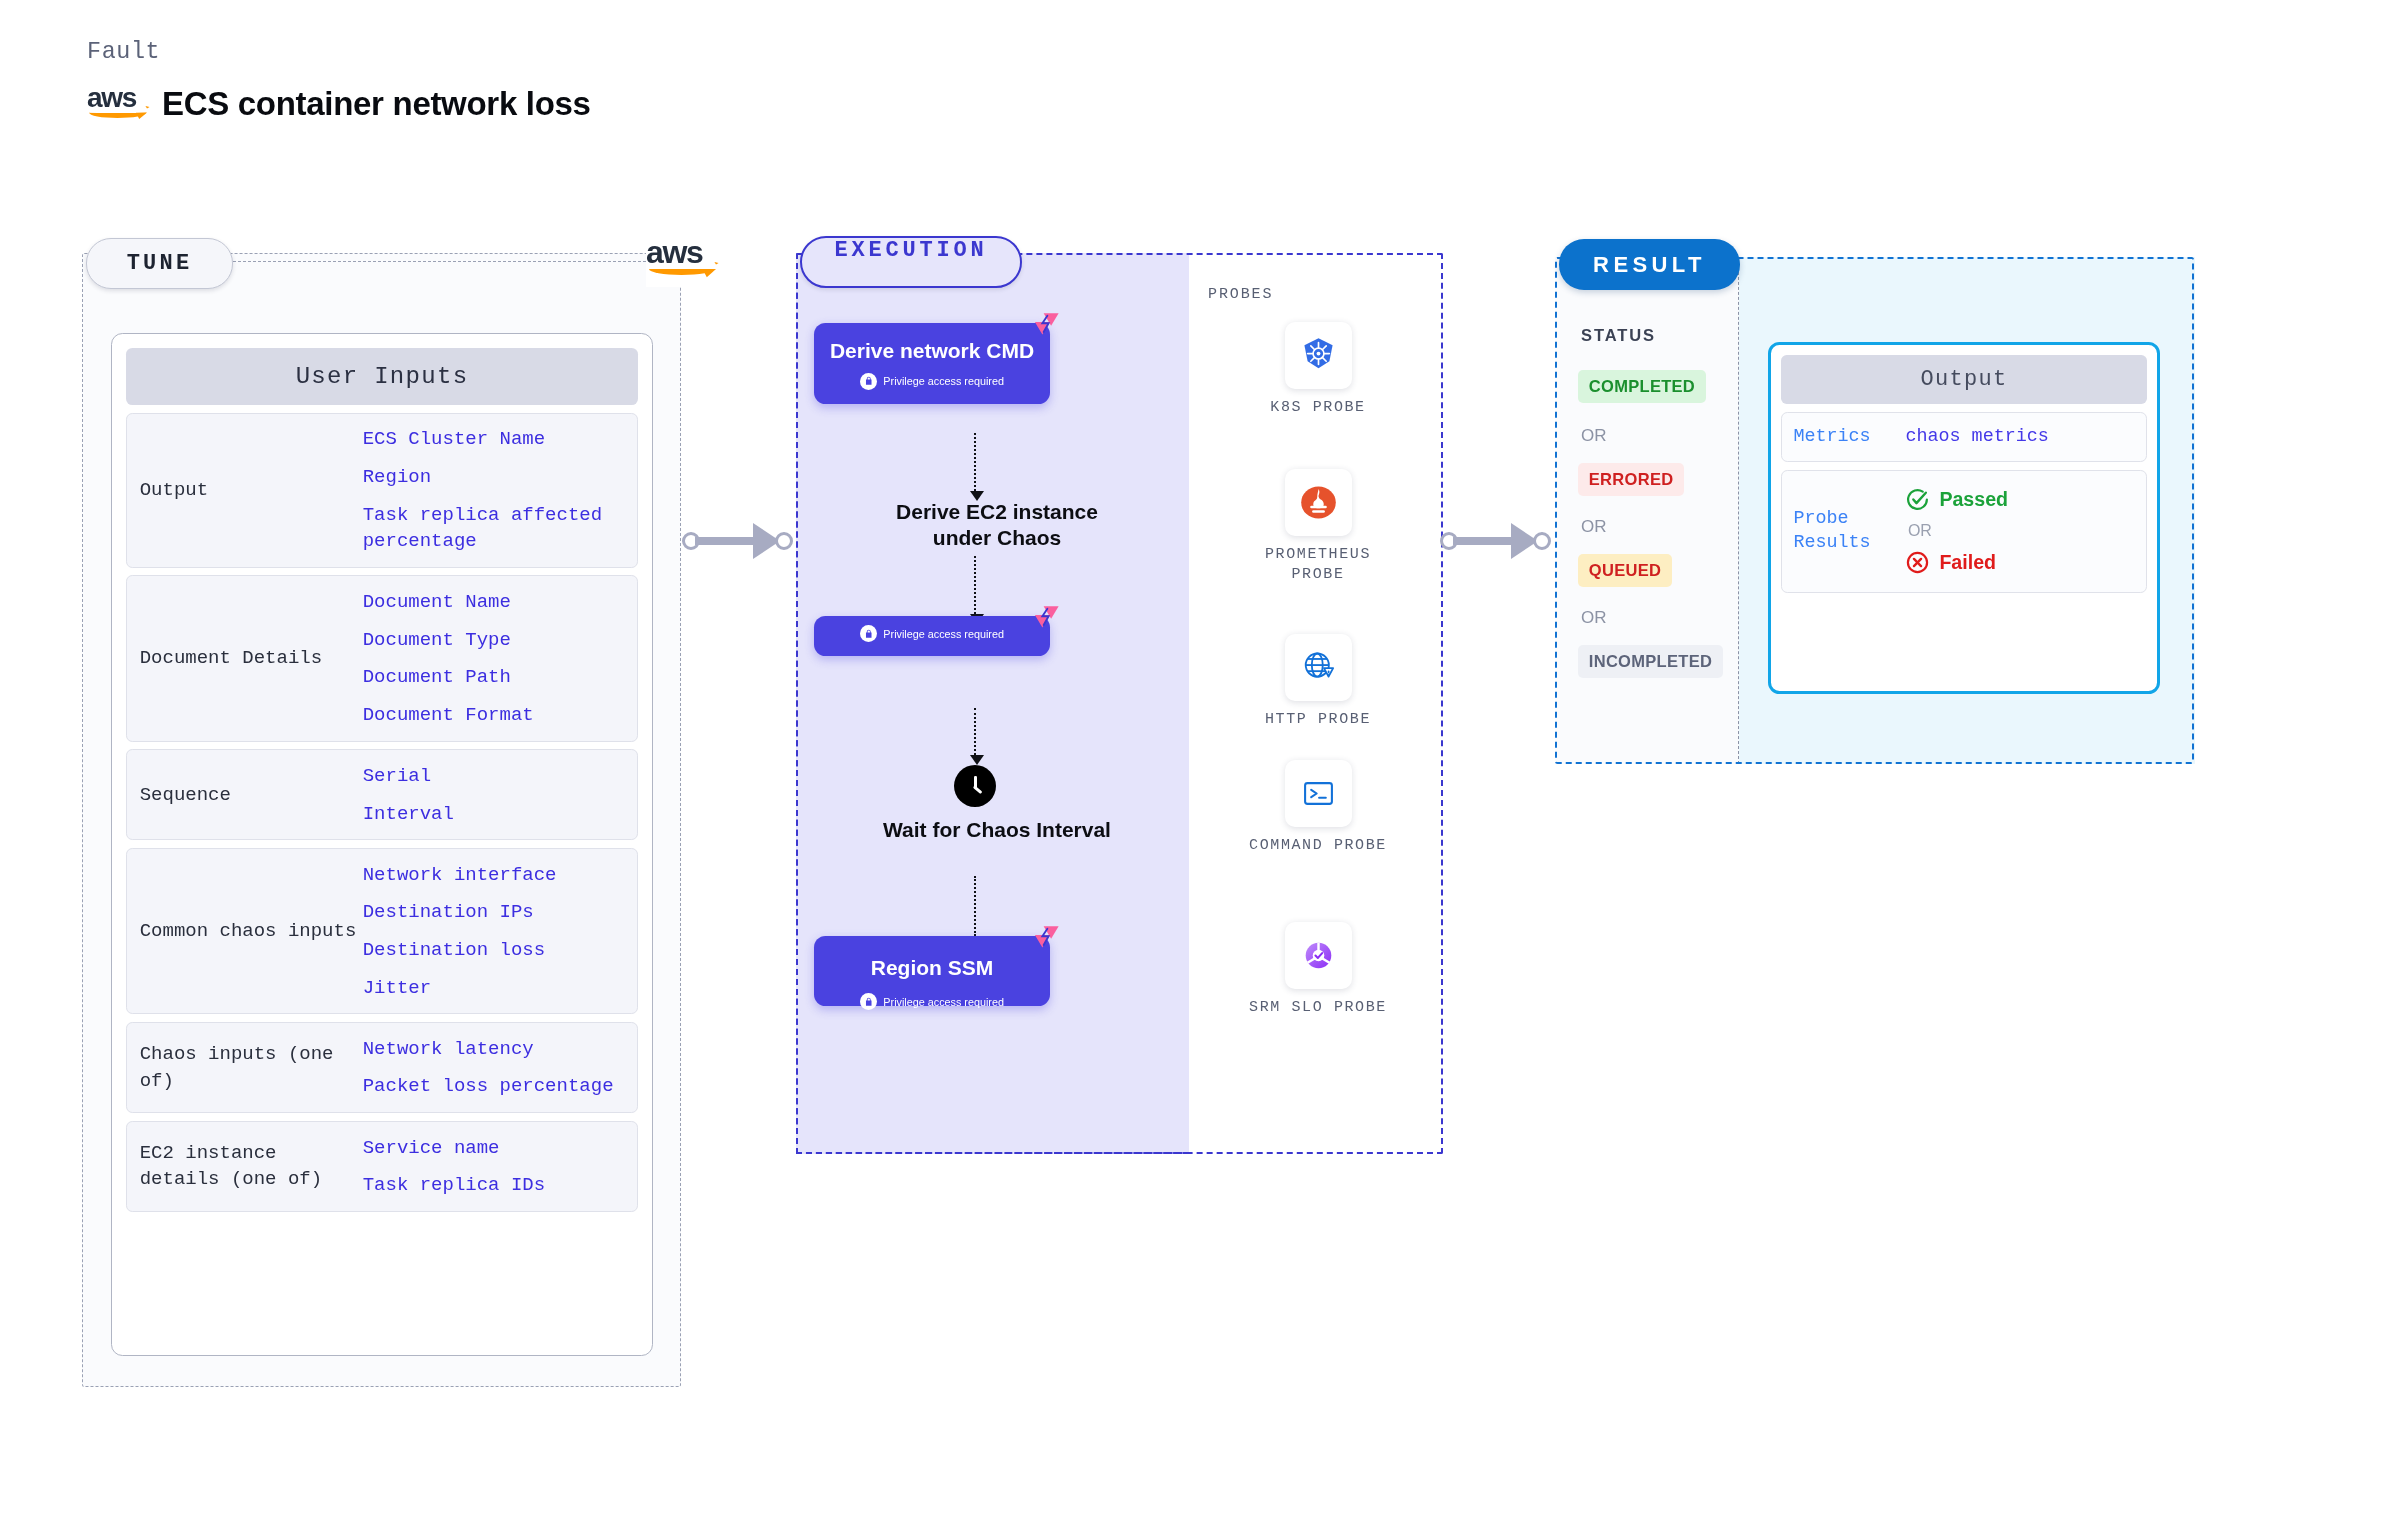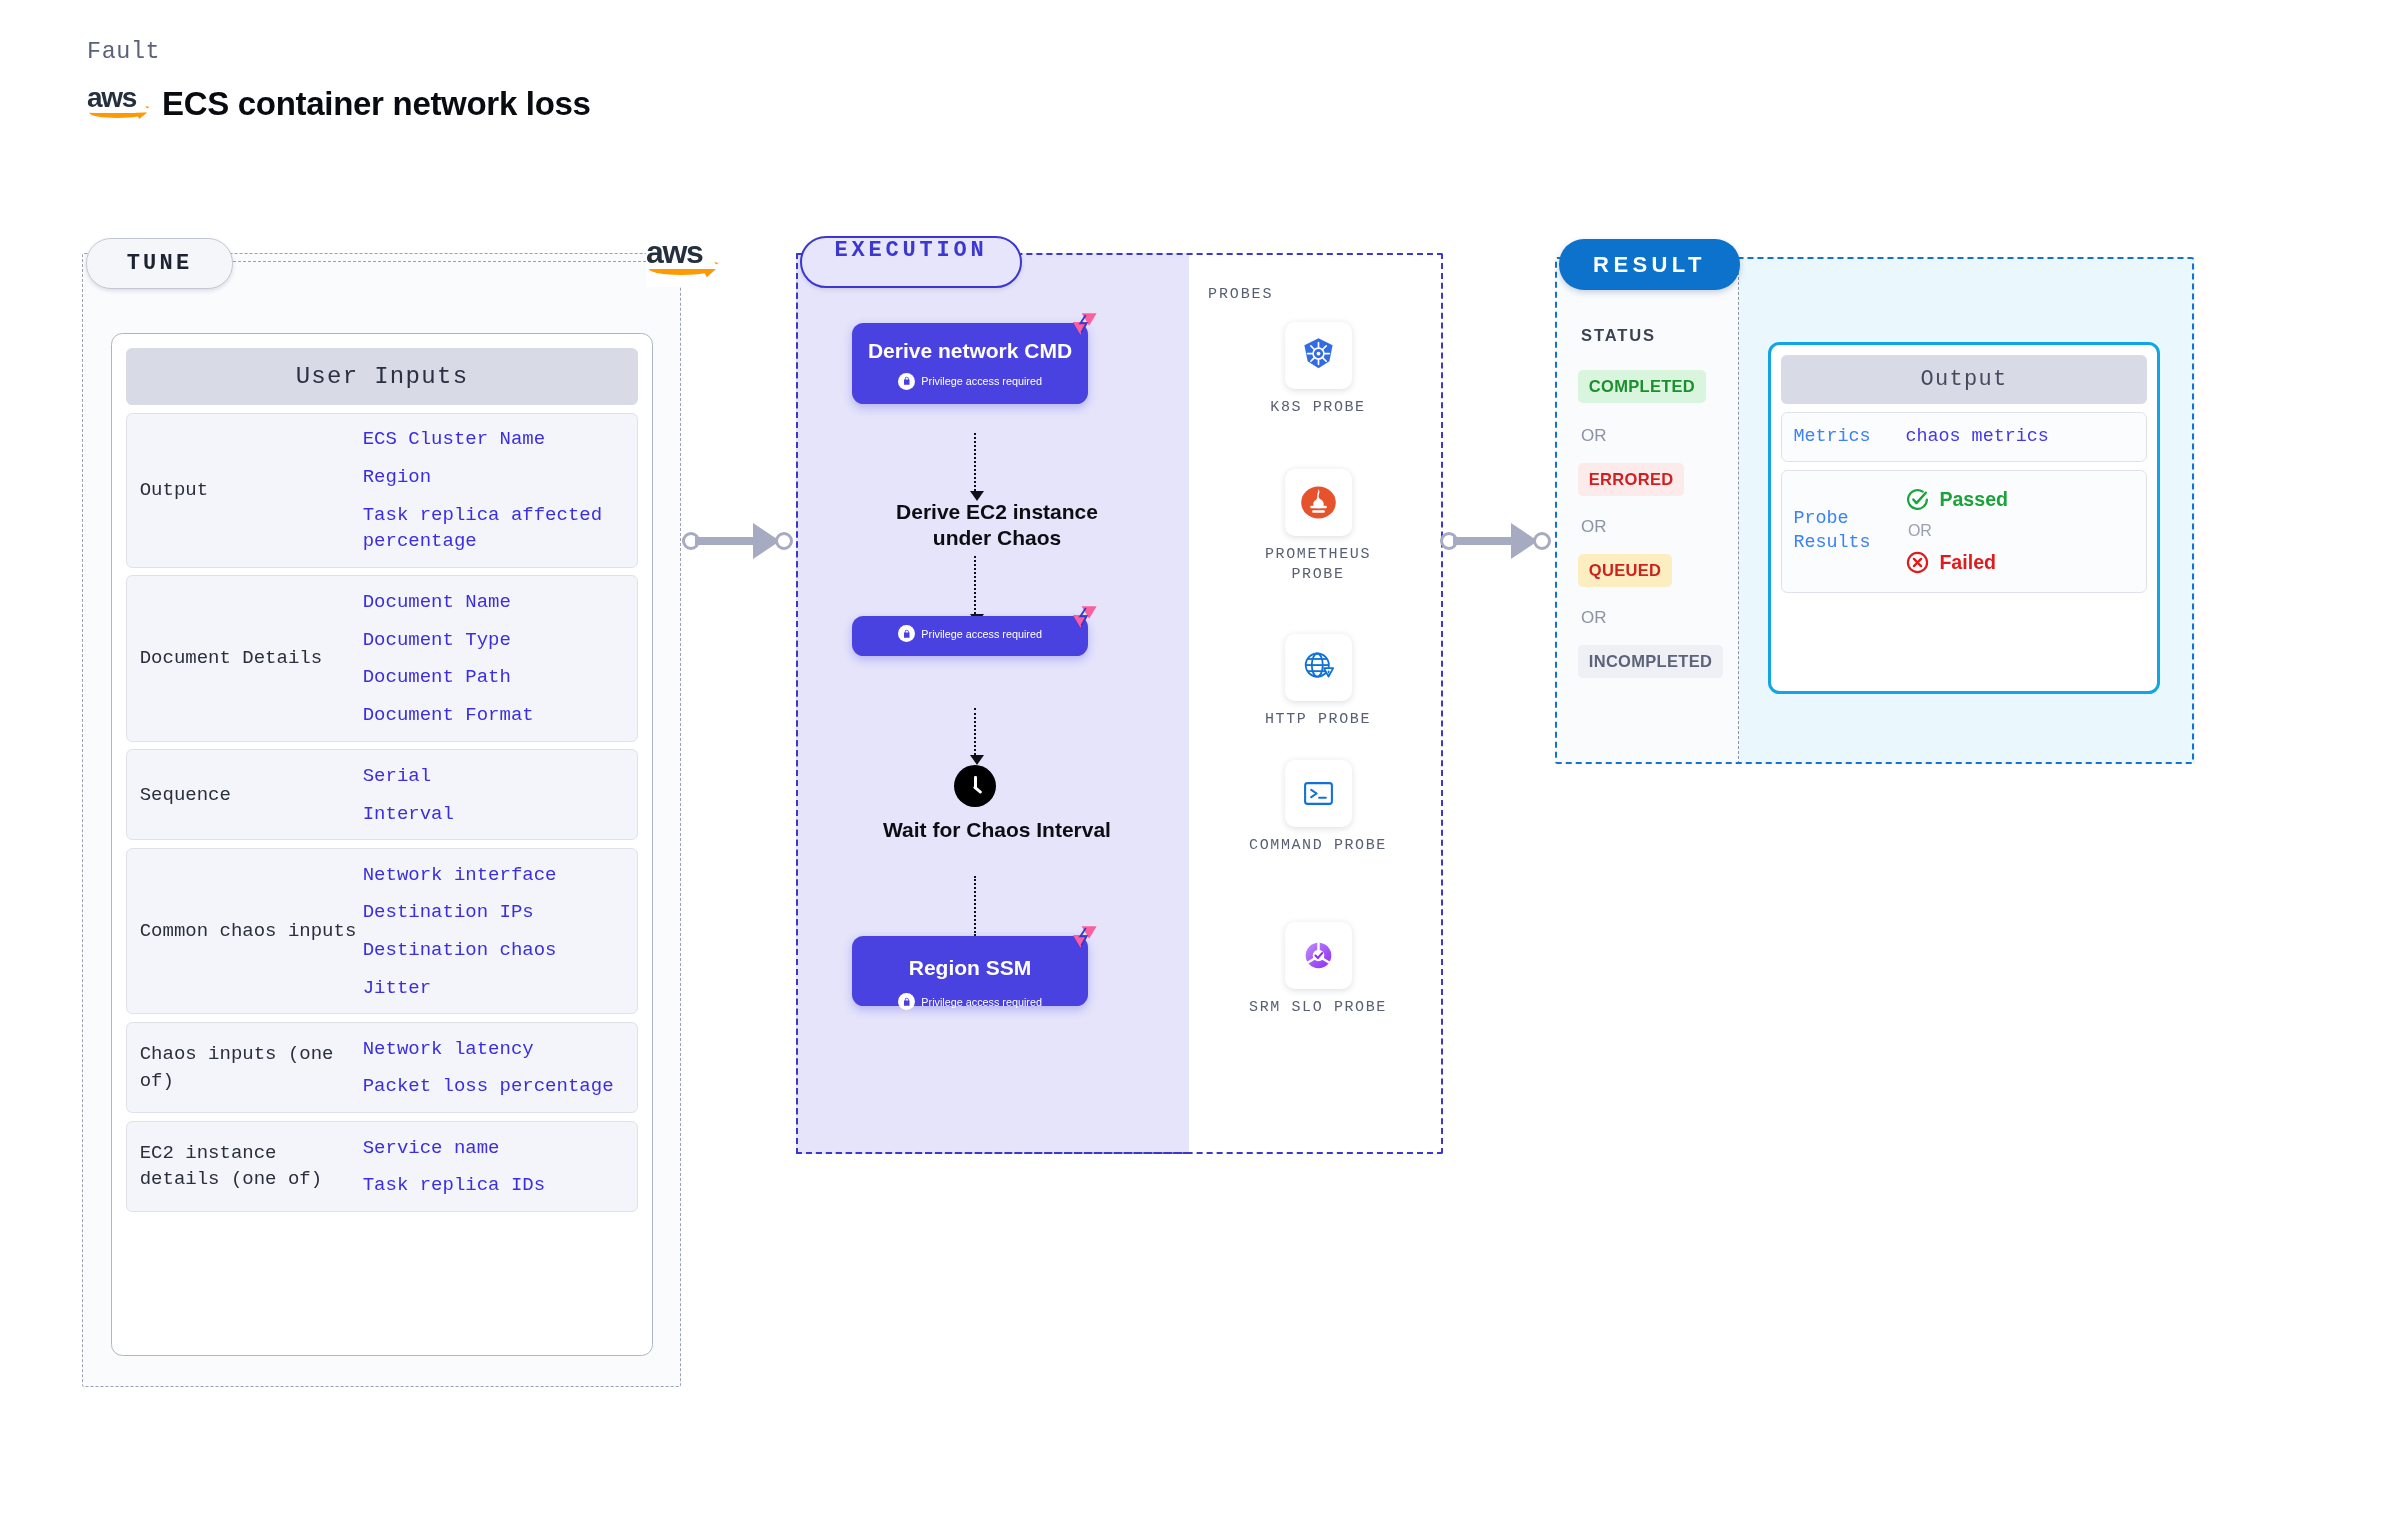--- a/index.html
+++ b/index.html
@@ -136,21 +136,21 @@
     display: flex; justify-content: center;
     box-shadow: 0 1.9px 4.4px rgba(40,45,70,.13);
     z-index: 8;
   }
   #exec-badge span {
     font-family: "Liberation Mono", monospace;
     font-size: 22px; font-weight: bold; color: #3b37cf; letter-spacing: 3.8px;
   }
 
   .exec-node {
-    position: absolute; left: 852px; width: 236px;
+    position: absolute; left: 814px; width: 236px;
     background: #4a42e0; border-radius: 11.4px;
     box-shadow: 0 3.8px 10px rgba(74,66,224,.30);
     color: #ffffff; text-align: center; z-index: 4;
   }
   .exec-node .ntitle {
     font-size: 21px; font-weight: bold; line-height: 1.22;
     padding: 15px 10px 0 10px;
   }
   .exec-node .npriv {
     display: flex; align-items: center; justify-content: center;
@@ -344,21 +344,21 @@
         <div class="rowvals">
           <div>Serial</div>
           <div>Interval</div>
         </div>
       </div>
       <div class="ui-row">
         <div class="rowlabel">Common chaos inputs</div>
         <div class="rowvals">
           <div>Network interface</div>
           <div>Destination IPs</div>
-          <div>Destination chaos</div>
+          <div>Destination loss</div>
           <div>Jitter</div>
         </div>
       </div>
       <div class="ui-row">
         <div class="rowlabel">Chaos inputs (one of)</div>
         <div class="rowvals">
           <div>Network latency</div>
           <div>Packet loss percentage</div>
         </div>
       </div>

